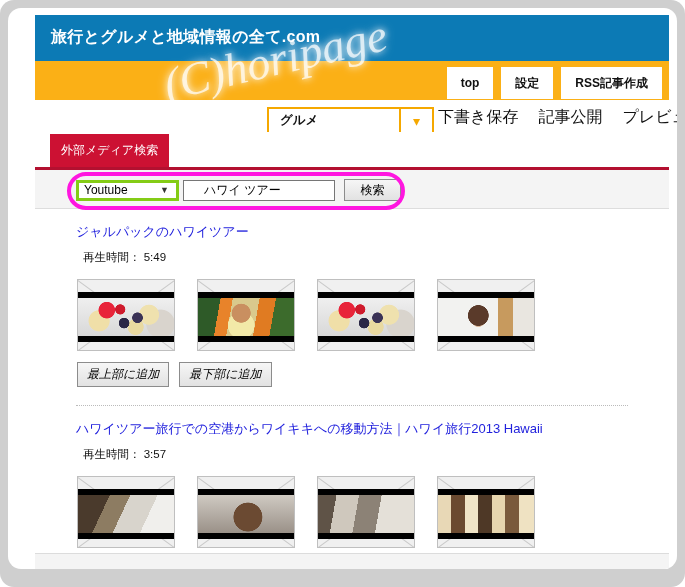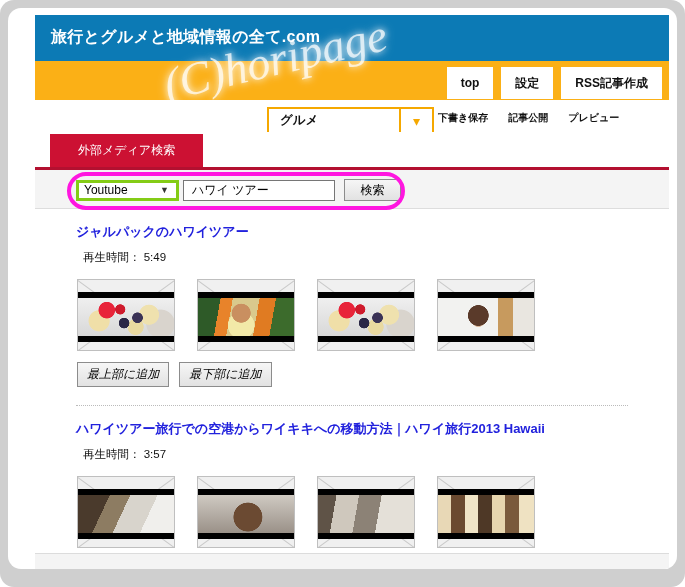--- a/index.html
+++ b/index.html
@@ -127,22 +127,22 @@
   }
   #subnav-actions {
     position: absolute;
     left: 430px; top: 96px;
     height: 27px;
     display: flex;
     align-items: center;
     gap: 20px;
   }
   .subnav-action {
-    font-size: 10px;
-    font-weight: bold;
+    font-size: 16px;
+    font-weight: normal;
     color: #111111;
     white-space: nowrap;
     cursor: pointer;
     background: none;
     border: none;
     font-family: "Liberation Sans", sans-serif;
     padding: 0;
   }
 
   
@@ -175,21 +175,21 @@
   }
   #tab-external-media {
     position: absolute;
     left: 15px; top: 2px;
     height: 33px;
     background: #cc1133;
     color: #ffffff;
     font-size: 12px;
     display: flex;
     align-items: center;
-    padding: 0 28px;
+    padding: 0 11px;
     cursor: pointer;
     white-space: nowrap;
   }
   #tab-underline {
     position: absolute;
     left: 0; top: 35px;
     width: 634px; height: 3px;
     background: #b31030;
   }
 
@@ -229,21 +229,21 @@
     font-size: 9px;
     color: #333333;
   }
   #query-input {
     width: 152px; height: 21px;
     border: 1px solid #767676;
     background: #ffffff;
     box-sizing: border-box;
     font-size: 12px;
     color: #000000;
-    padding: 0 8px;
+    padding: 0 20px;
     font-family: "Liberation Sans", sans-serif;
     outline: none;
   }
   #search-button {
     width: 57px; height: 22px;
     border: 1px solid #8c8c8c;
     background: linear-gradient(#f6f6f6, #e2e2e2);
     font-size: 12px;
     color: #000000;
     cursor: pointer;
@@ -272,21 +272,21 @@
     overflow: hidden;
     background: #ffffff;
   }
   .result-item {
     position: relative;
     padding: 0 0 0 0;
   }
   .result-title {
     color: #2222dd;
     font-size: 13px;
-    font-weight: bold;
+    font-weight: normal;
     margin: 14px 0 0 41px;
     cursor: pointer;
     white-space: nowrap;
   }
   .result-duration {
     color: #111111;
     font-size: 11.5px;
     margin: 9px 0 0 48px;
   }
   .thumb-row {

